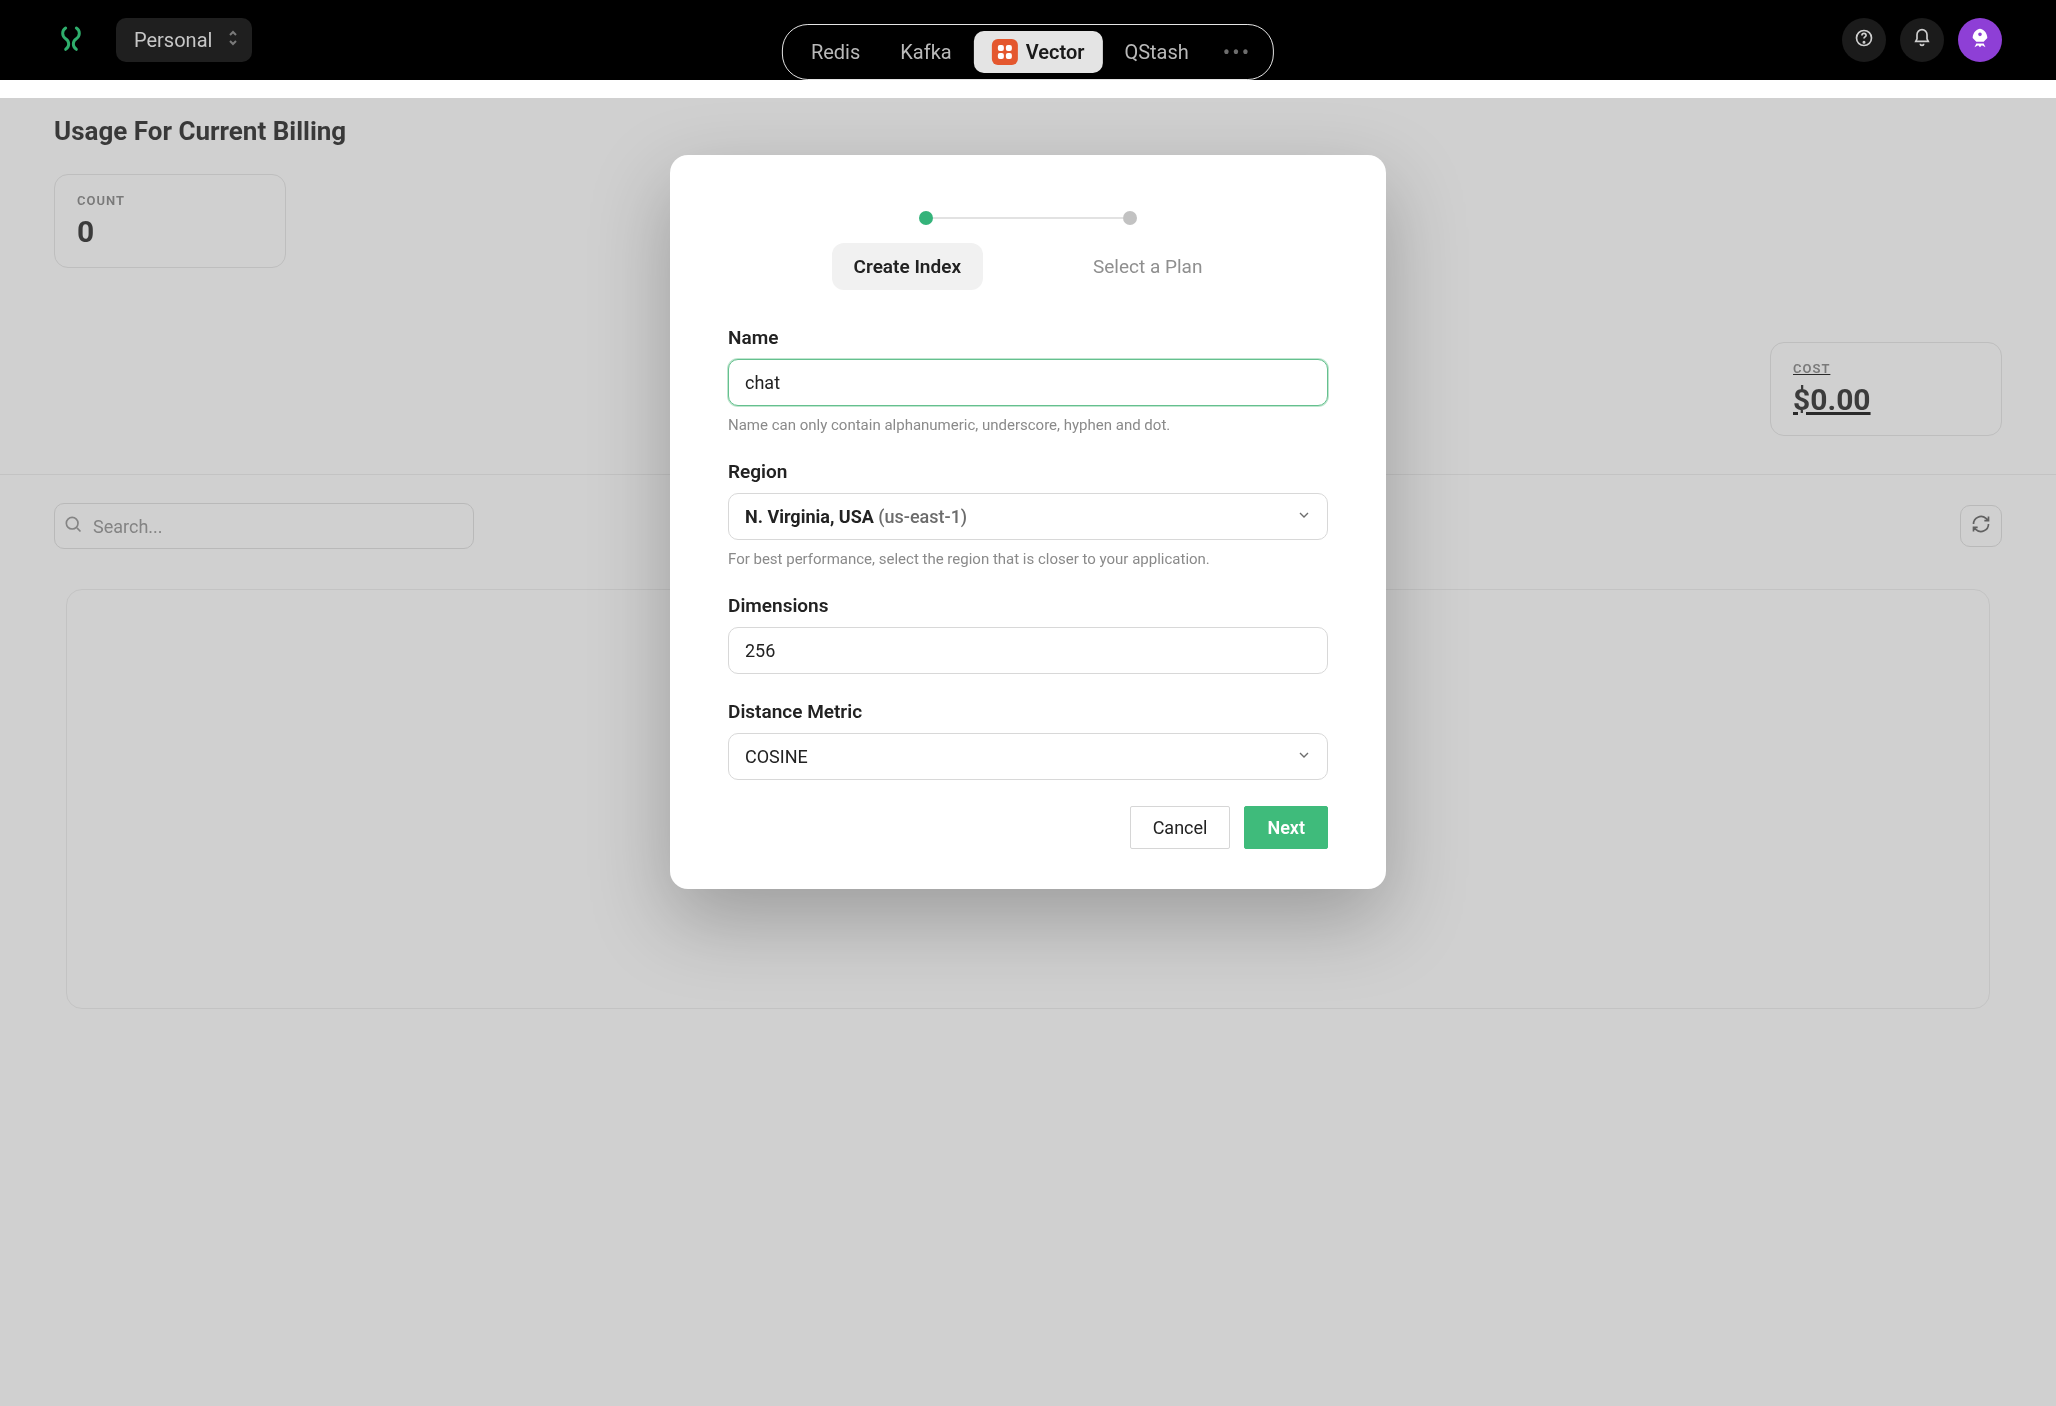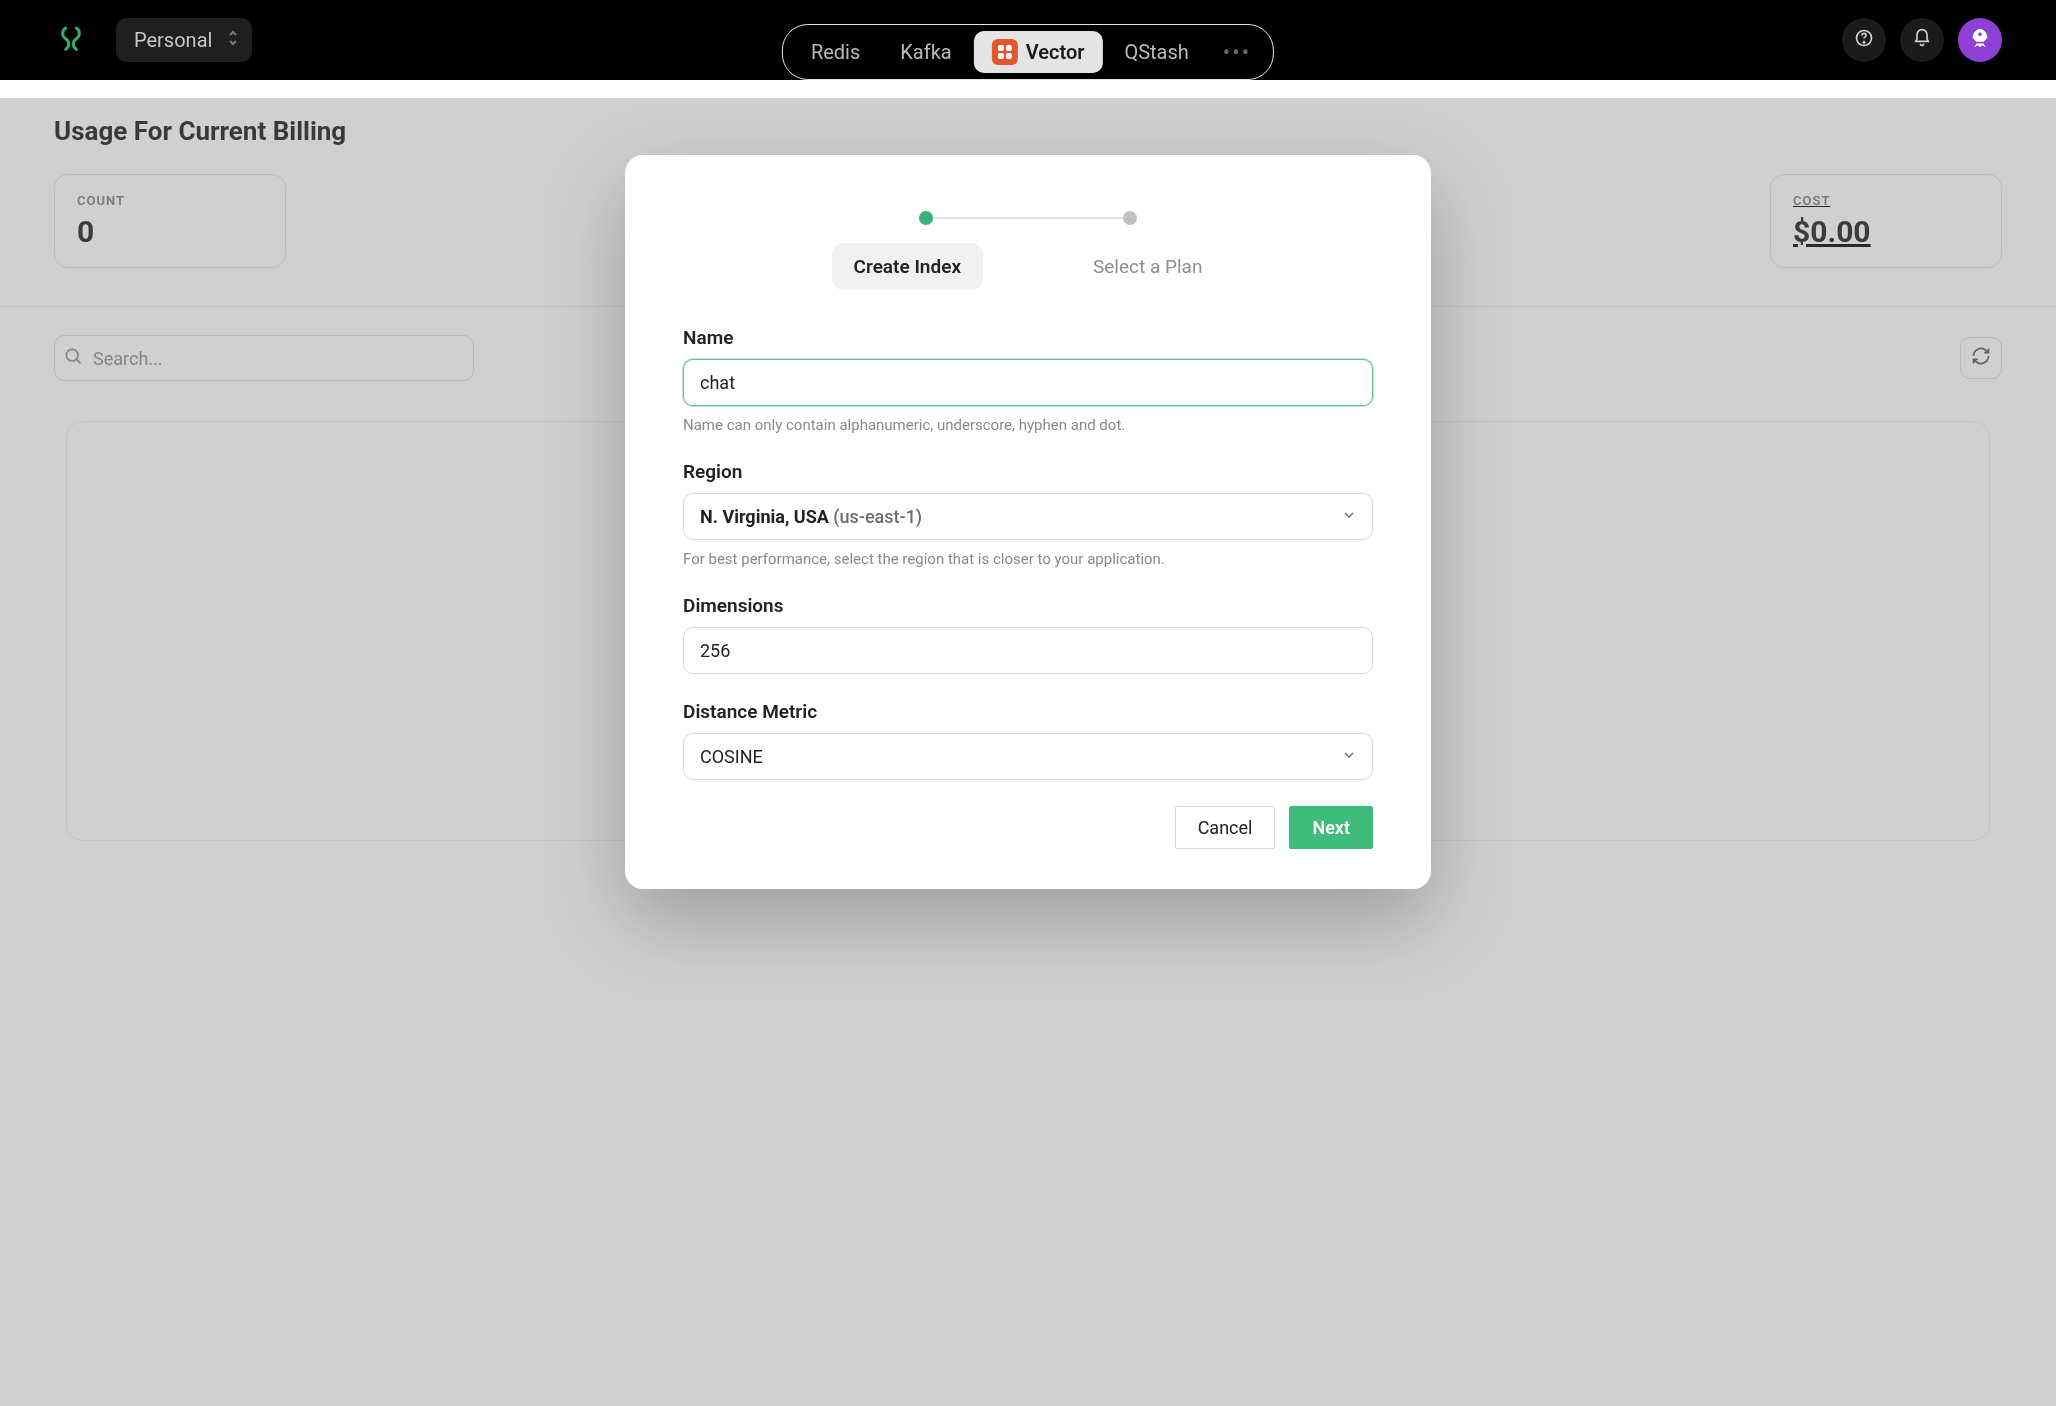--- a/index.html
+++ b/index.html
@@ -85,21 +85,21 @@
   .page {
     padding: 36px 54px;
   }
   .page-title {
     font-size:26px;
     font-weight:700;
     color:#181818;
     margin-bottom: 28px;
   }
   .cards-row {
-    display:flex; gap:18px;
+    display:flex; gap:18px;flex-direction:column;
   }
   .card {
     flex:0 0 auto;
     width:232px;
     border:1px solid #e3e3e3;
     border-radius:14px;
     padding:18px 22px;
   }
   .card.cost { margin-left:auto;text-decoration:underline; }
   .card-label { font-size:13px; letter-spacing:1px; color:#7a7a7a; font-weight:600; }
@@ -142,21 +142,21 @@
     position:absolute; inset:98px 0 0 0;
     background: rgba(120,120,120,0.35);
     display:flex; align-items:flex-start; justify-content:center;
   }
 
   
   .modal {
     position:absolute;
     left:50%; transform:translateX(-50%);
     top:155px;
-    width:806px;
+    width:716px;
     background:#fff;
     border-radius:18px;
     padding: 56px 58px 40px;
     box-shadow: 0 30px 80px rgba(0,0,0,.25);
   }
   .stepper {
     display:flex; align-items:center; justify-content:center;
     gap:0; margin-bottom: 18px;
   }
   .step-dot { width:14px; height:14px; border-radius:50%; }

